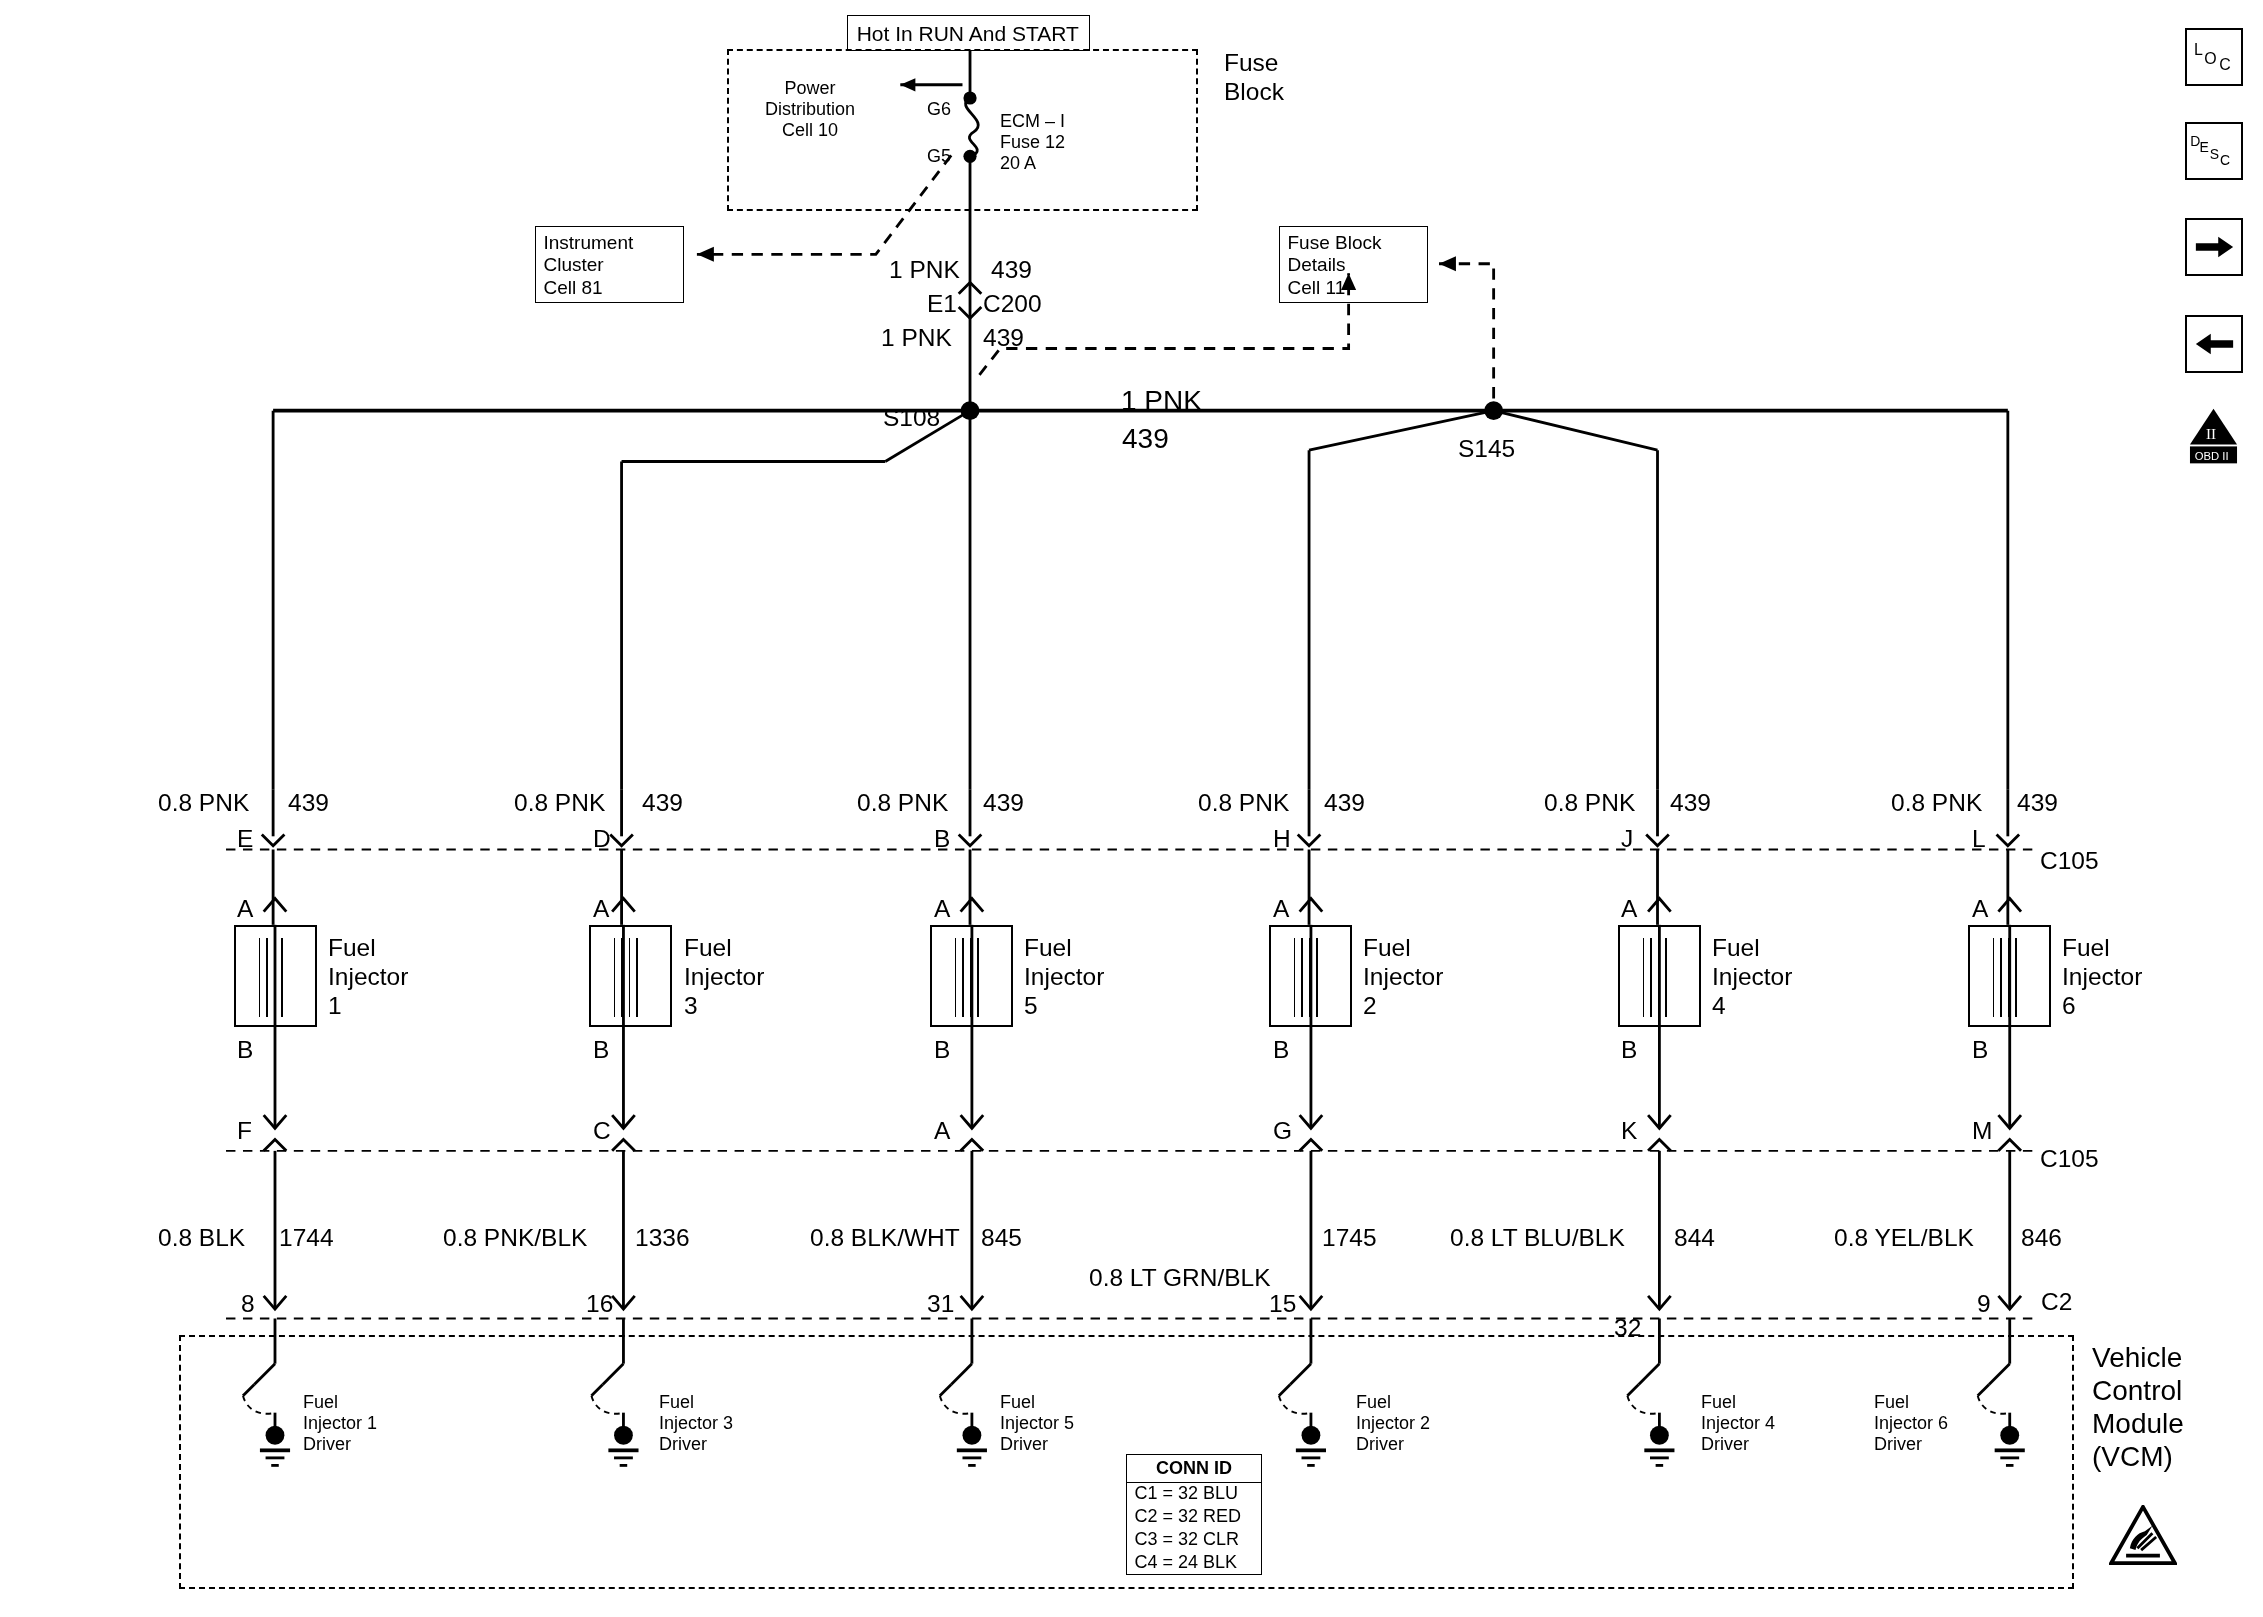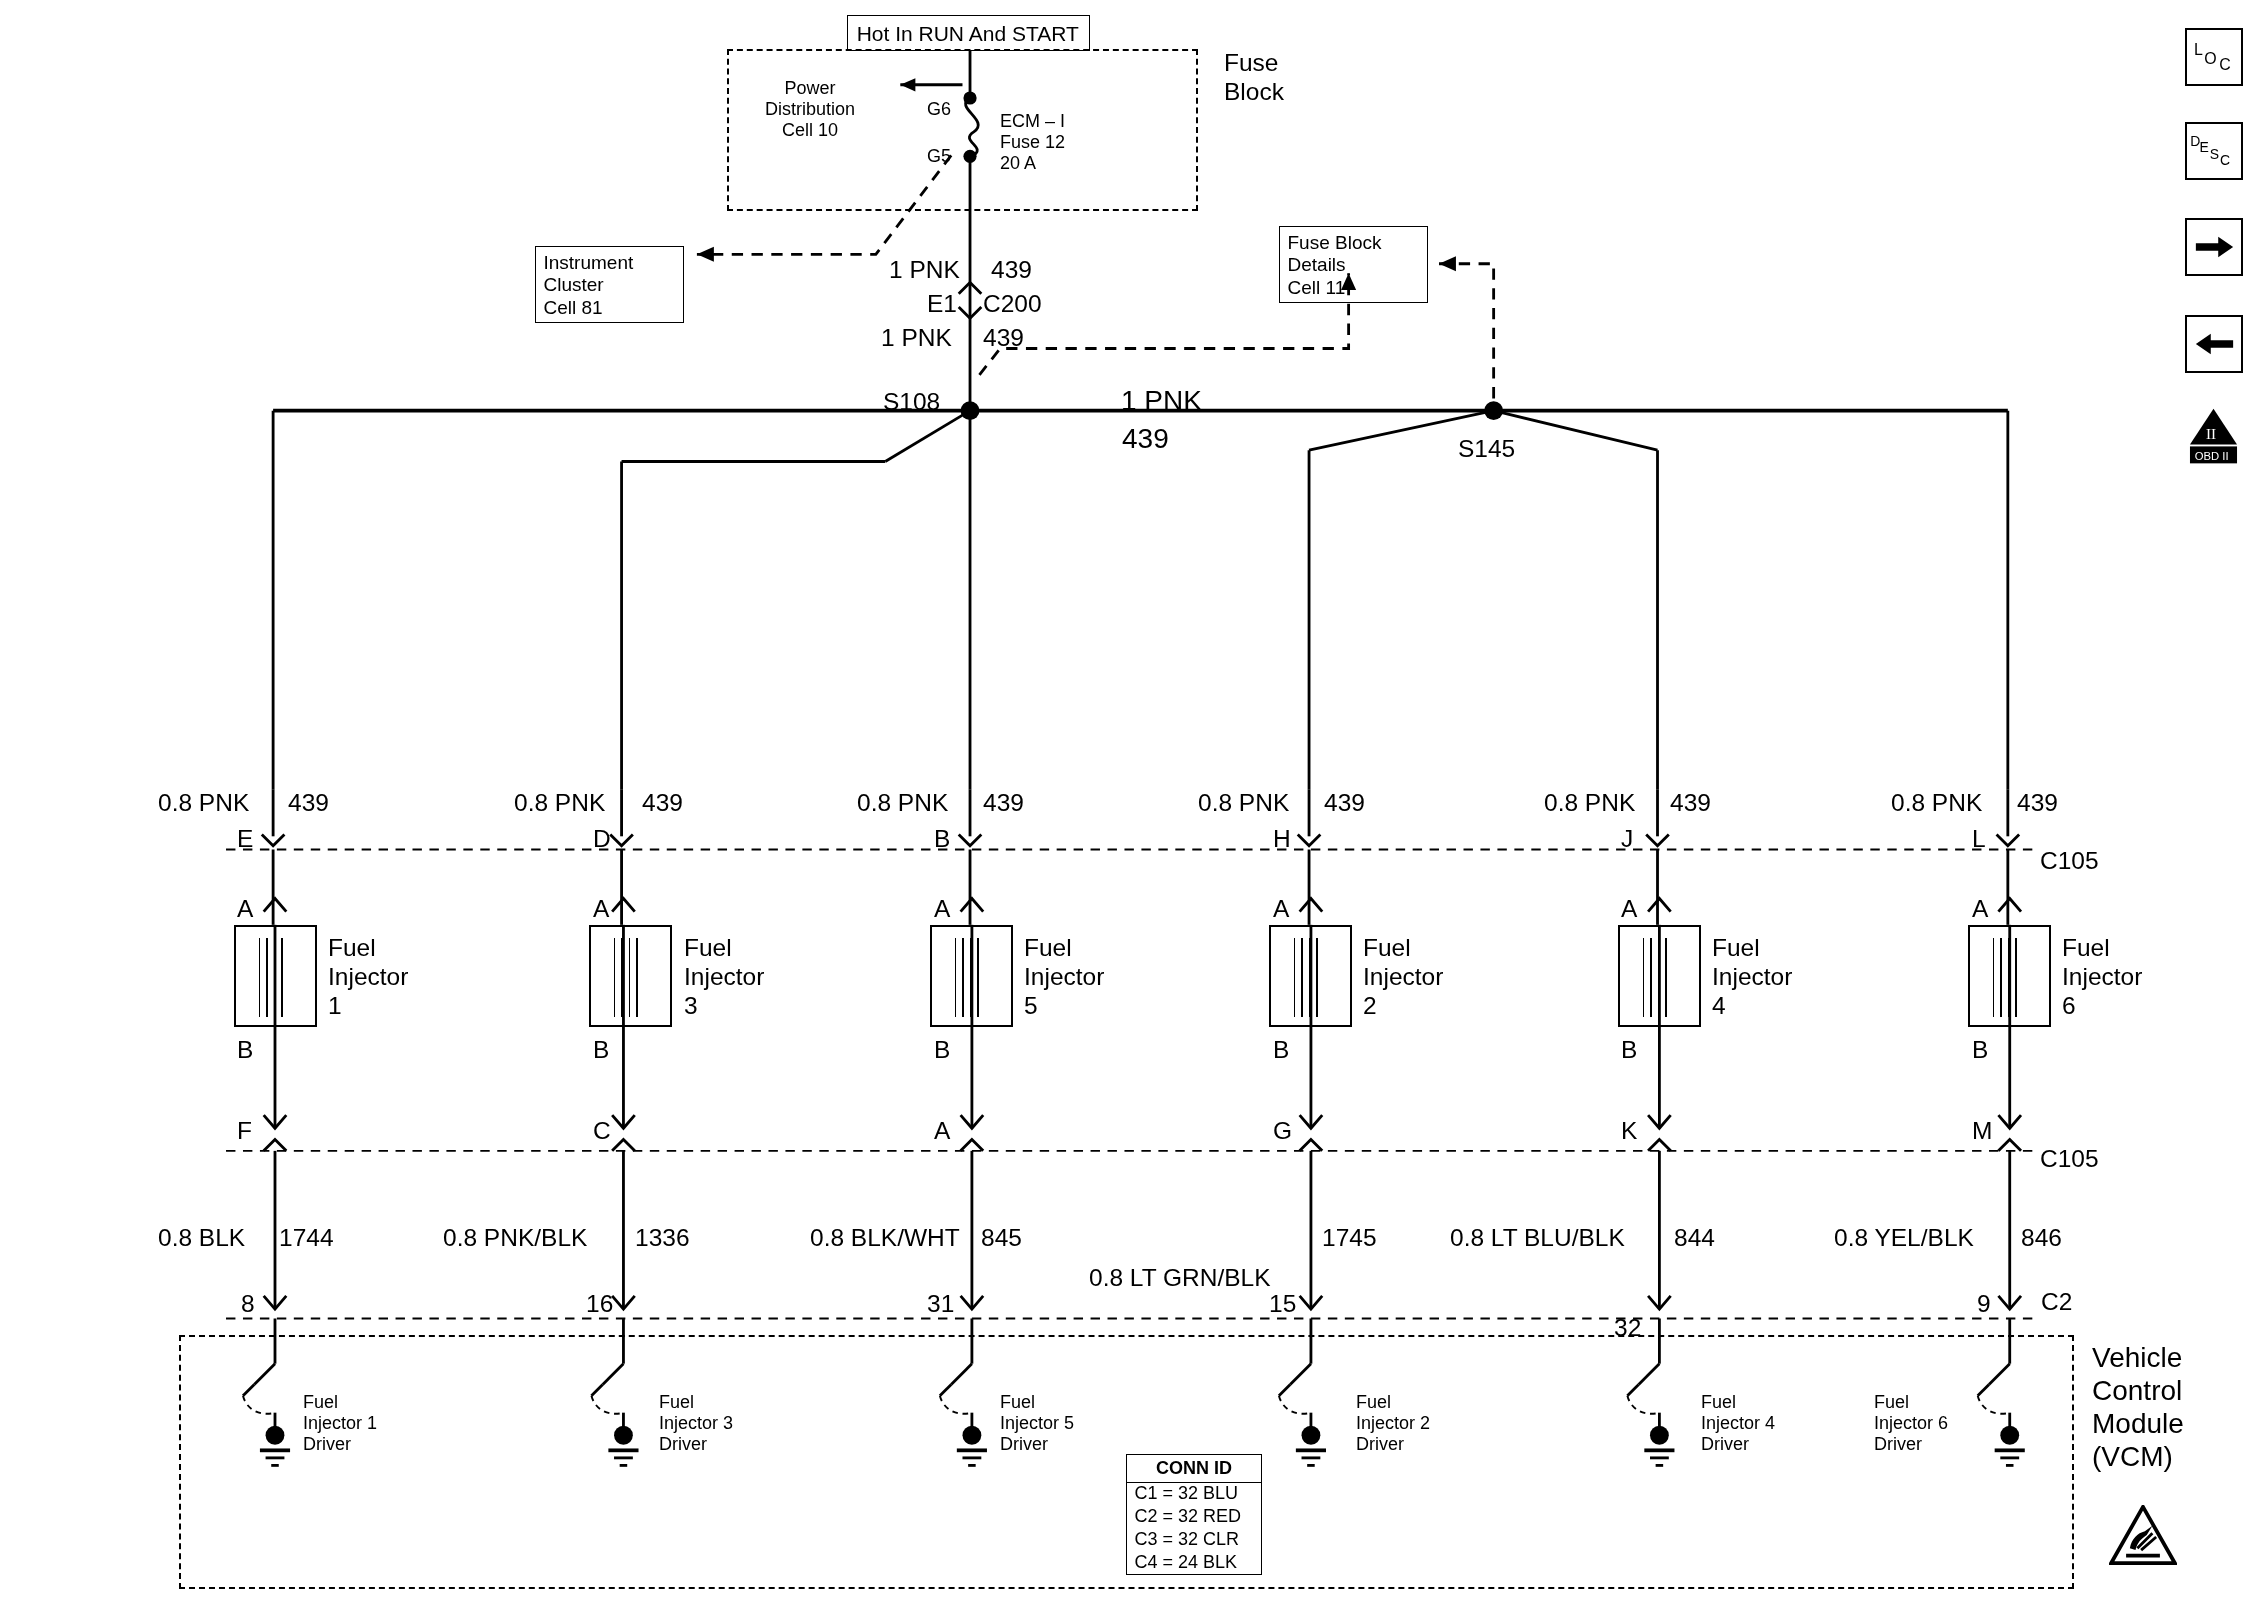--- a/index.html
+++ b/index.html
@@ -119,38 +119,38 @@
 Distribution
 Cell 10</div>
 
   <div class="lbl sm" style="left:927px; top:99px;">G6</div>
   <div class="lbl sm" style="left:927px; top:146px;">G5</div>
 
   <div class="lbl sm" style="left:1000px; top:111px;">ECM – I
 Fuse 12
 20 A</div>
 
-  <div class="txtbox" style="left:535px; top:226px; width:149px; height:77px; font-size:19px;margin-top:20px;">Instrument
+  <div class="txtbox" style="left:535px; top:226px; width:149px; height:77px; font-size:19px;">Instrument
 Cluster
 Cell 81</div>
 
   <div class="txtbox" style="left:1279px; top:226px; width:149px; height:77px; font-size:19px;">Fuse Block
 Details
 Cell 11</div>
 
   <div class="lbl md" style="left:889px; top:256px;">1 PNK</div>
   <div class="lbl md" style="left:991px; top:256px;">439</div>
 
   <div class="lbl md" style="left:927px; top:290px;">E1</div>
   <div class="lbl md" style="left:983px; top:290px;">C200</div>
 
   <div class="lbl md" style="left:881px; top:324px;">1 PNK</div>
   <div class="lbl md" style="left:983px; top:324px;">439</div>
 
-  <div class="lbl md" style="left:883px; top:388px;">S108</div>
+  <div class="lbl md" style="left:883px; top:404px;">S108</div>
   <div class="lbl md" style="left:1458px; top:435px;">S145</div>
 
   <div class="lbl lg" style="left:1121px; top:384px;">1 PNK</div>
   <div class="lbl lg" style="left:1122px; top:422px;">439</div>
 
   <div class="lbl md" style="left:2040px; top:847px;">C105</div>
   <div class="lbl md" style="left:2040px; top:1145px;">C105</div>
   <div class="lbl md" style="left:2041px; top:1288px;">C2</div>
 
   <div class="lbl lg" style="left:2092px; top:1341px;">Vehicle

